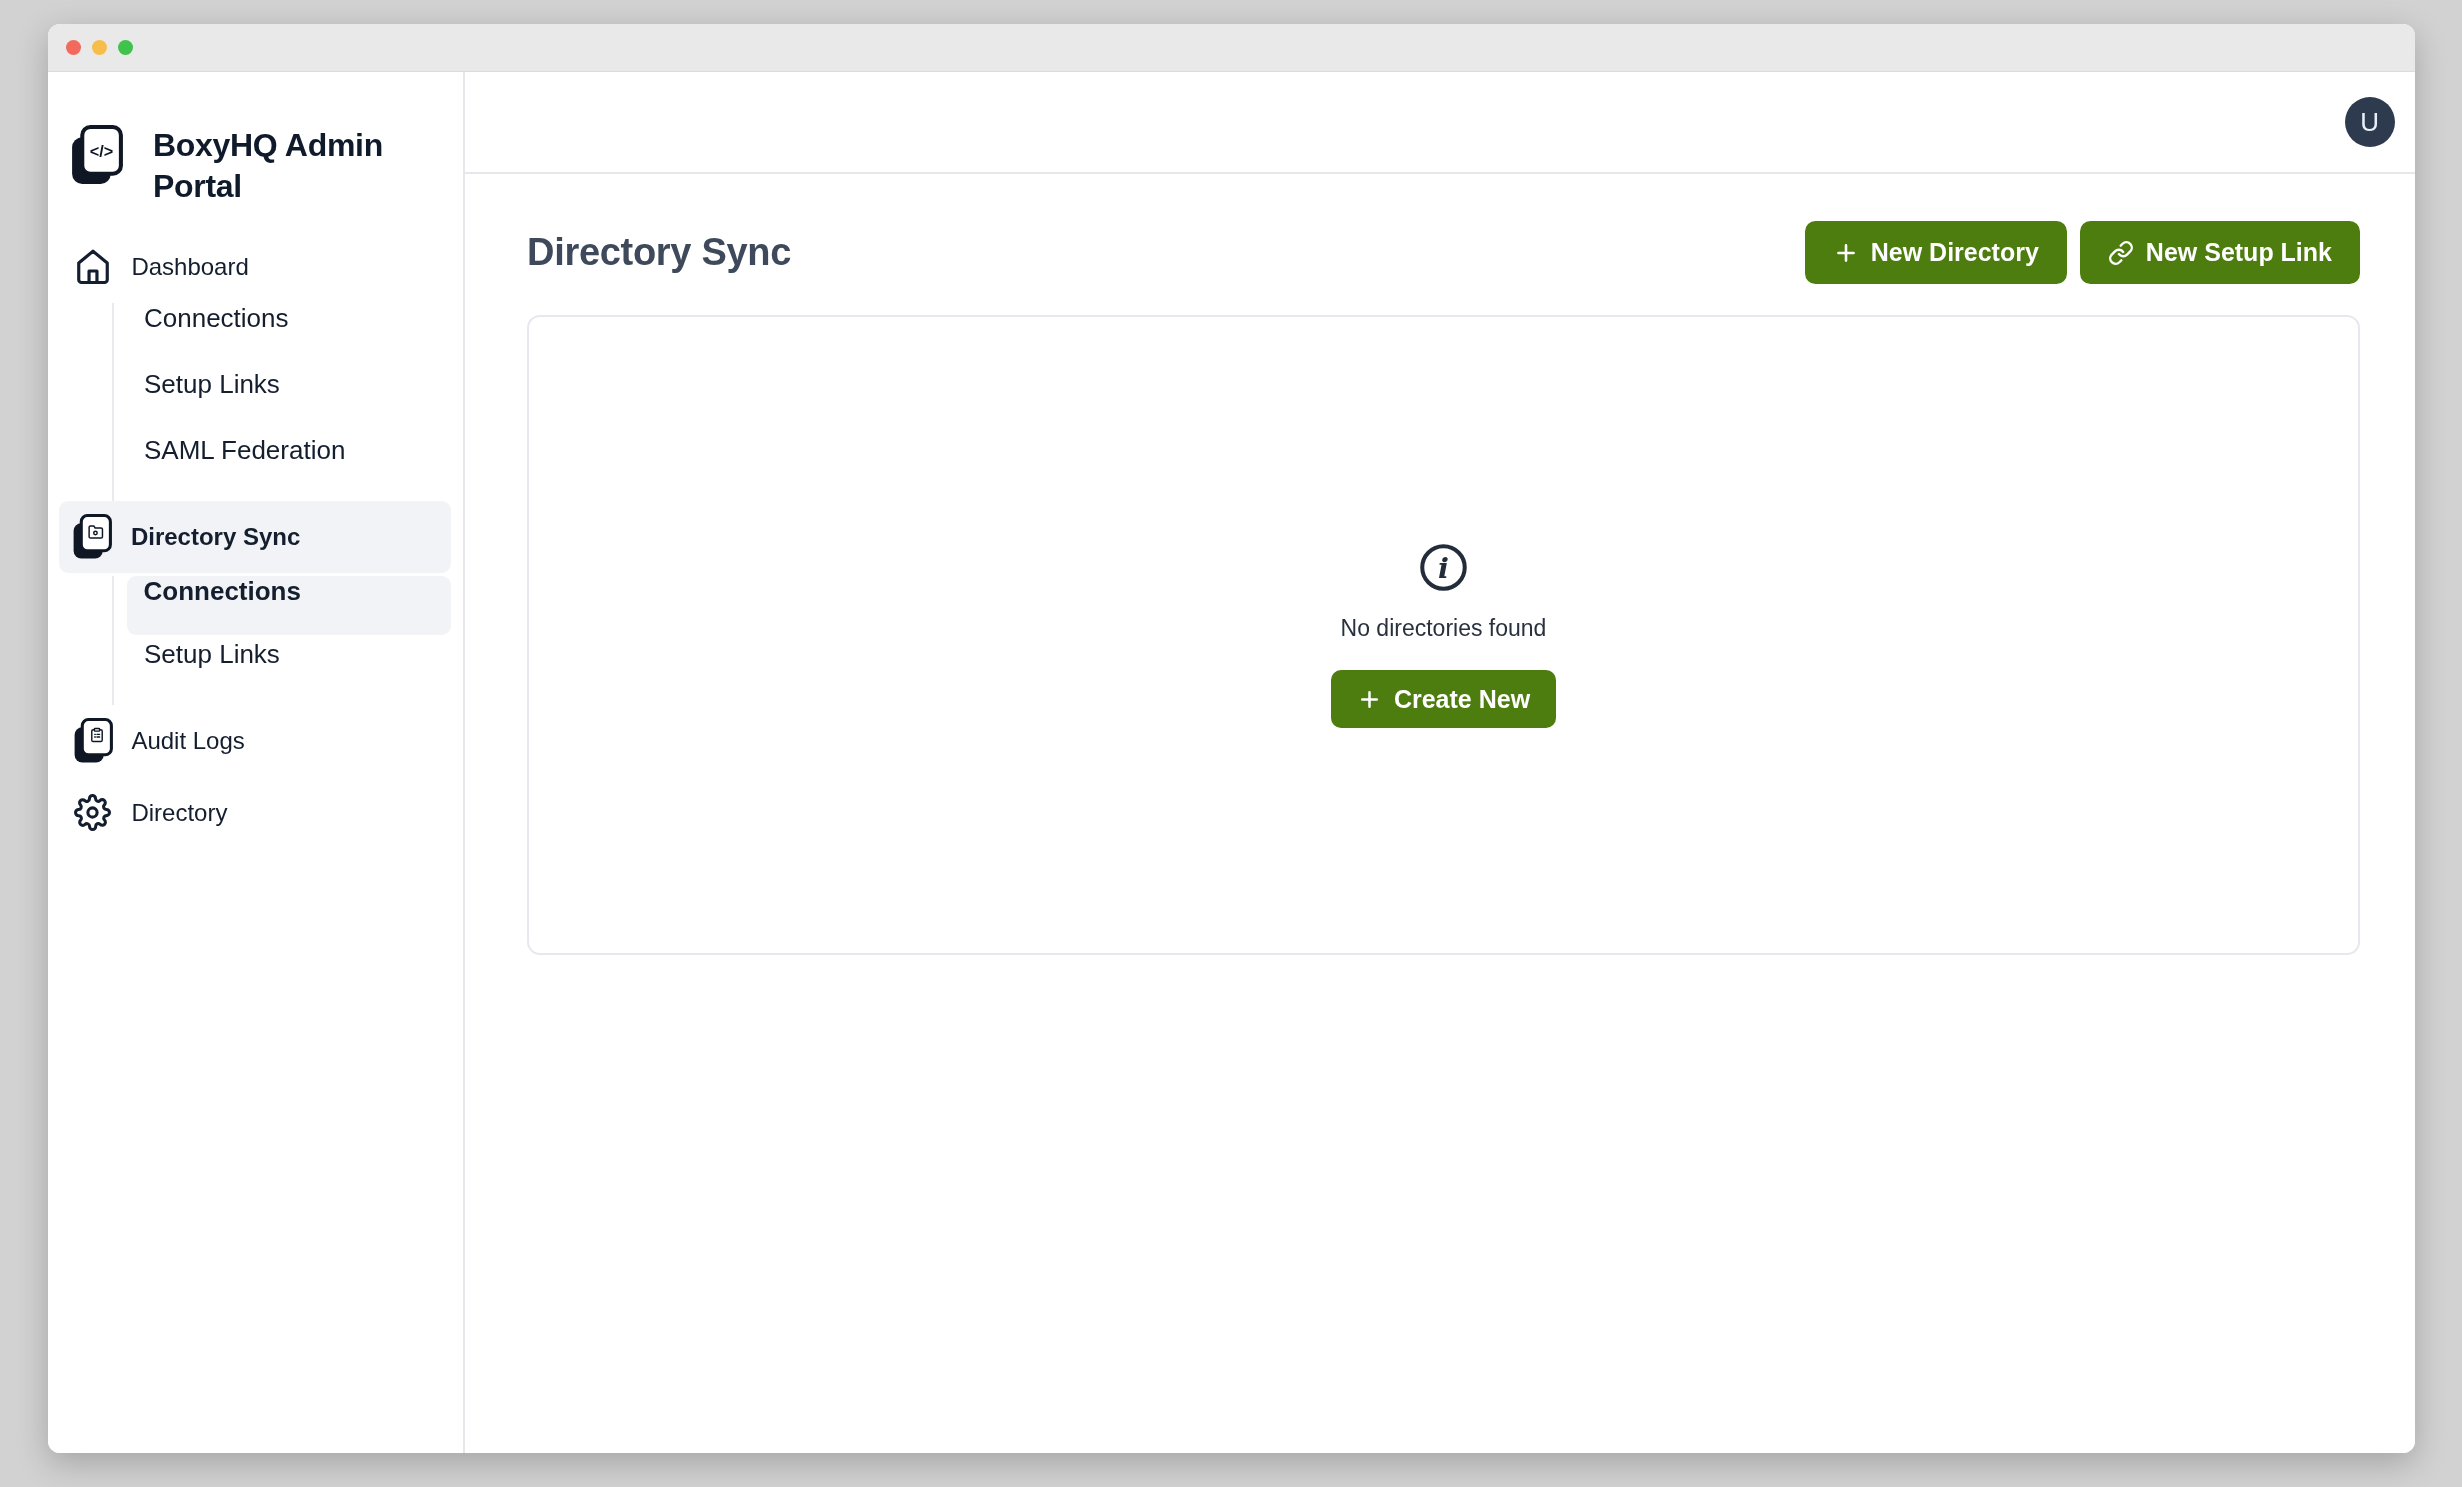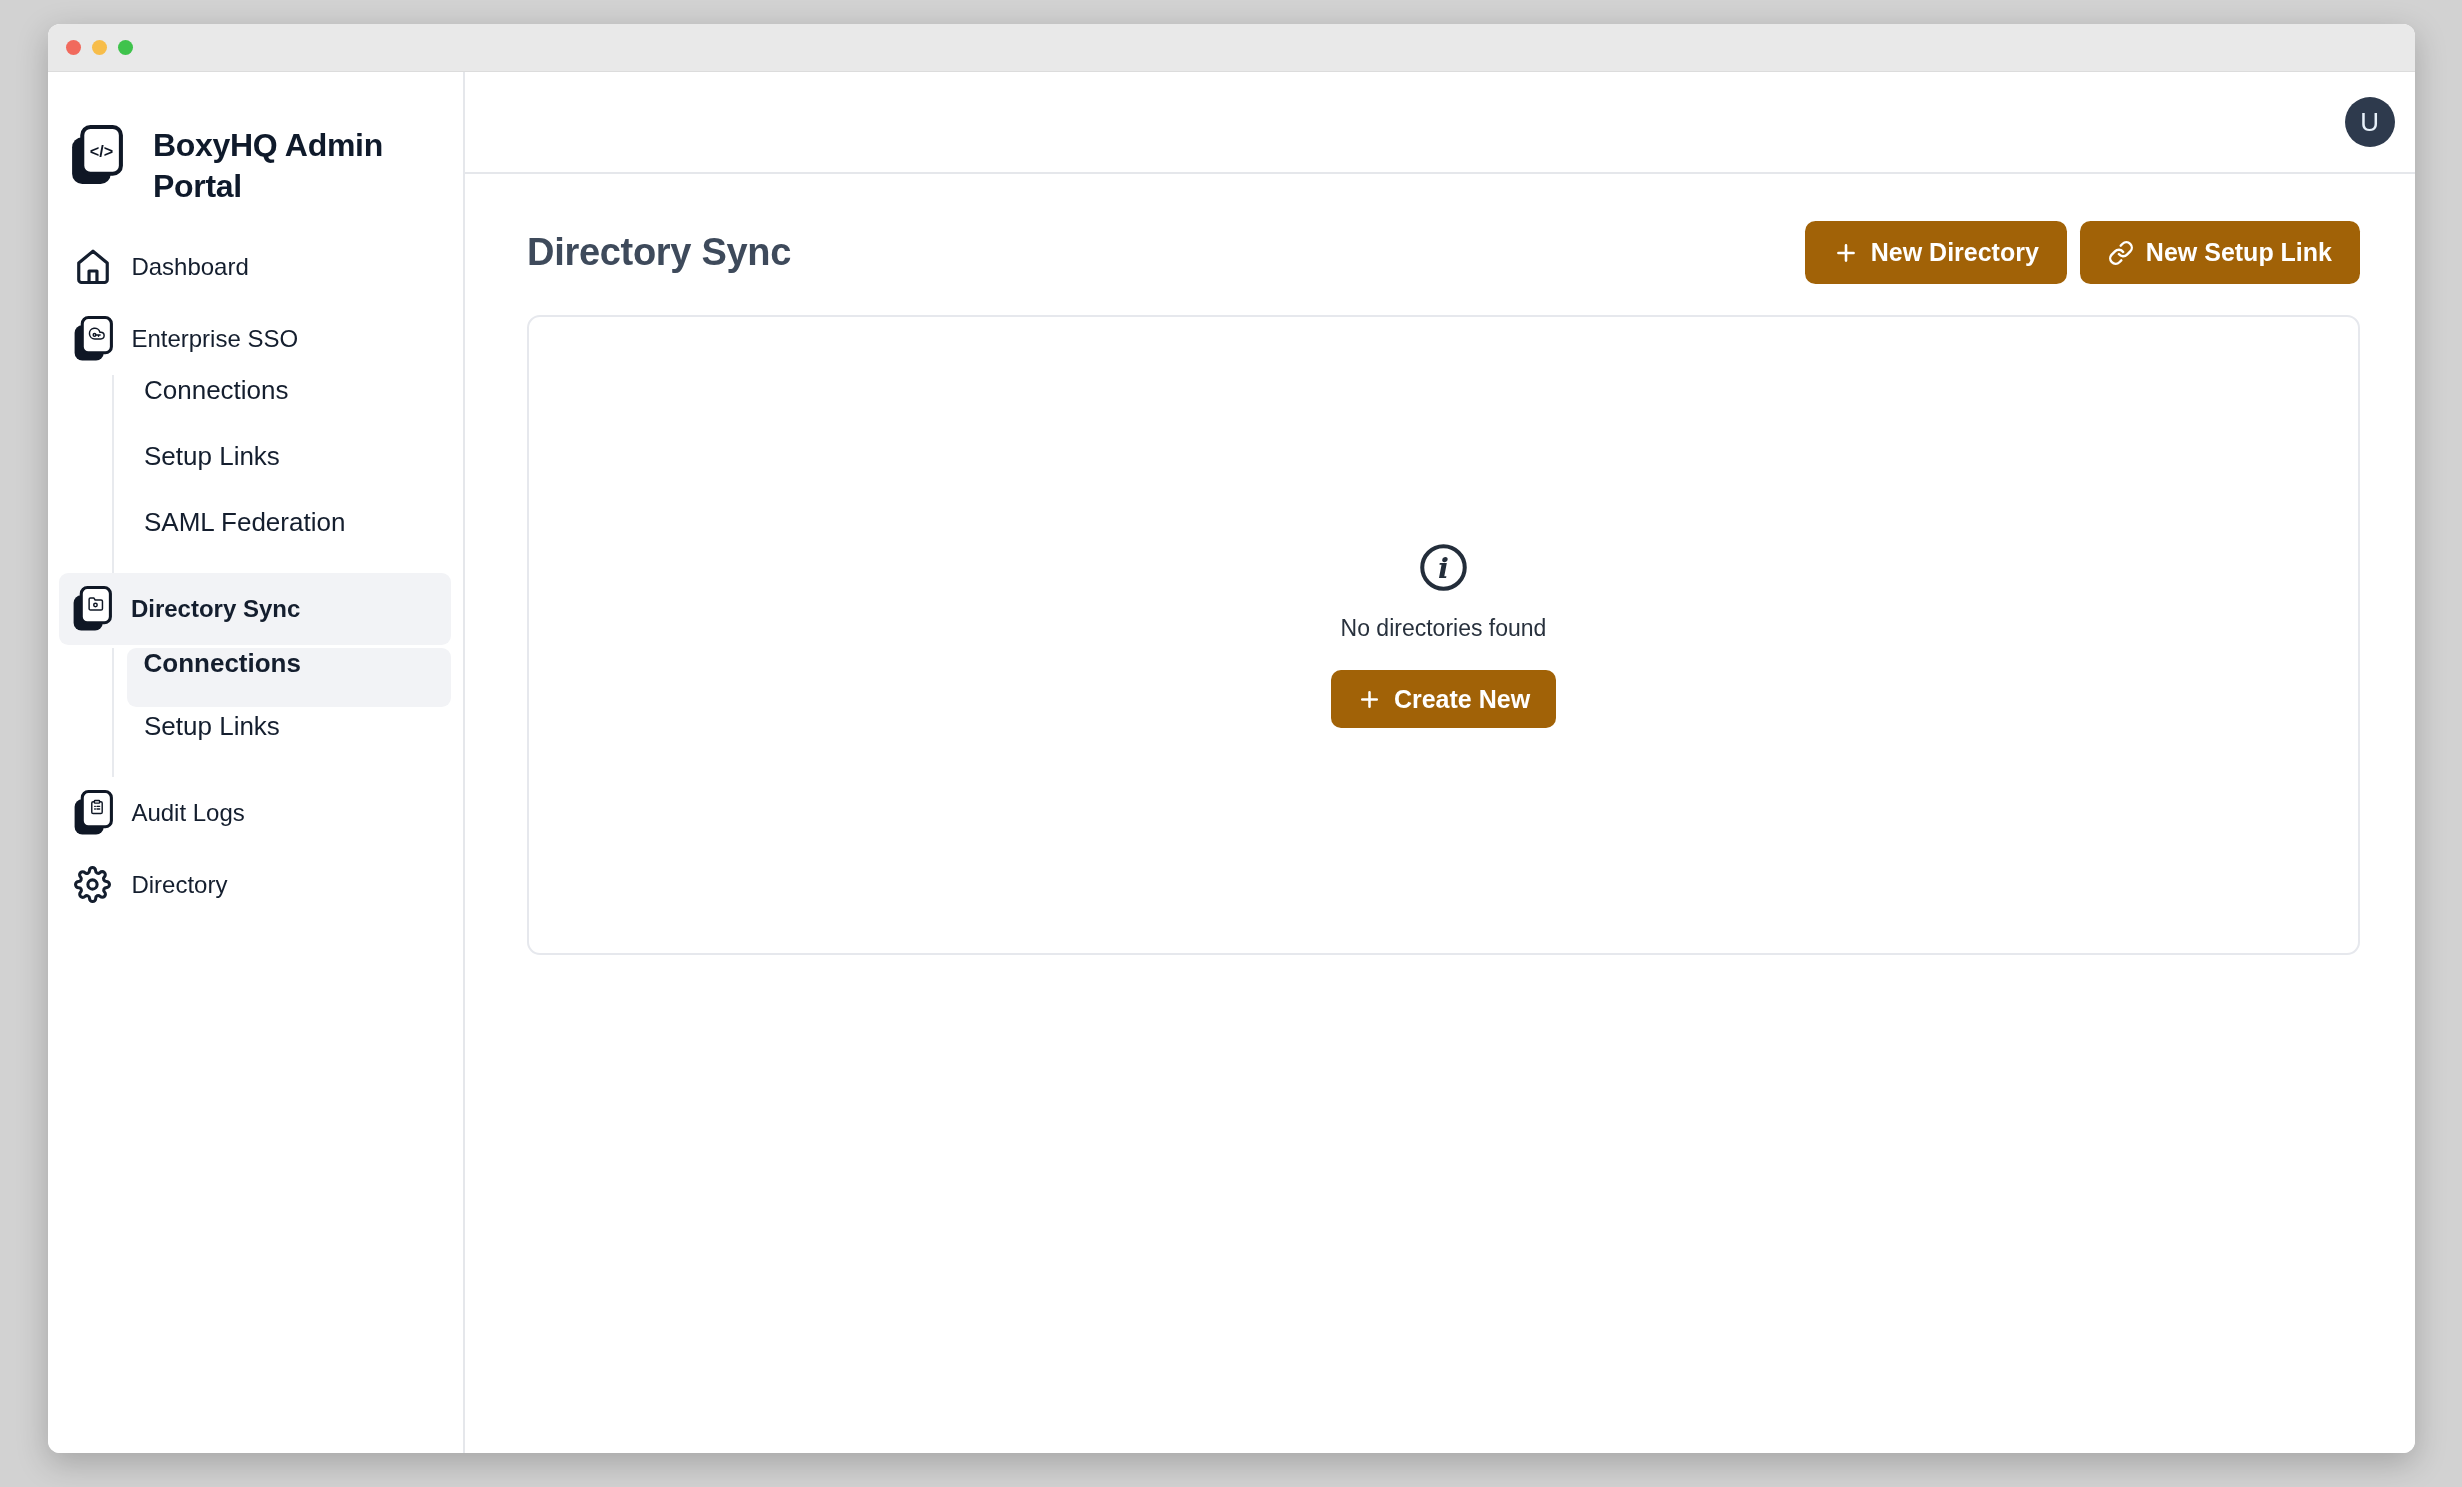--- a/index.html
+++ b/index.html
@@ -80,21 +80,21 @@
   }
   .content { flex:1; padding:47px 55px 0 62px; }
   .page-head {
     display:flex; align-items:center; justify-content:space-between;
     height:63px;
   }
   .page-title { font-size:38px; font-weight:700; color:#3e4a5b; letter-spacing:-0.3px; }
   .actions { display:flex; gap:13px; }
   .btn {
     height:63px; border:none; border-radius:10.5px;
-    background:#a16207; color:#ffffff;
+    background:#4d7c0f; color:#ffffff;
     display:flex; align-items:center; gap:12px;
     padding:0 28px; font-size:25px; font-weight:600;
     font-family:inherit; cursor:pointer; white-space:nowrap;
   }
   .card {
     margin-top:31px; height:640px;
     border:2px solid #e6e8ed; border-radius:13px;
     display:flex; flex-direction:column; align-items:center; justify-content:center;
     background:#fff;
   }
@@ -135,34 +135,20 @@
         <div class="nav-item">
           <span class="icon-box">
             <svg width="38" height="38" viewBox="0 0 24 24" fill="none" stroke="#141e2e" stroke-width="2" stroke-linecap="round" stroke-linejoin="round">
               <path d="M3 9.5l9-7.5 9 7.5V20a1.8 1.8 0 0 1-1.8 1.8H4.8A1.8 1.8 0 0 1 3 20z"></path>
               <path d="M9.5 21.5v-7h5v7"></path>
             </svg>
           </span>
           <span class="nav-label">Dashboard</span>
         </div>
 
-        <div class="nav-item">
-          <span class="icon-box">
-            <svg width="40" height="46" viewBox="0 0 52 60">
-              <rect x="2" y="12" width="38" height="46" rx="10" fill="#0f1725"></rect>
-              <rect x="12" y="2" width="38" height="46" rx="8" fill="#ffffff" stroke="#0f1725" stroke-width="4"></rect>
-              <g transform="translate(20.5,12.5) scale(0.87)" fill="none" stroke="#0f1725" stroke-width="2.2" stroke-linecap="round" stroke-linejoin="round">
-                <path d="M18 10h-1.26A8 8 0 1 0 9 20h9a5 5 0 0 0 0-10z"></path>
-                <circle cx="8.6" cy="14" r="2"></circle>
-                <path d="M10.6 14h6.4M14.6 14v2"></path>
-              </g>
-            </svg>
-          </span>
-          <span class="nav-label">Enterprise SSO</span>
-        </div>
 
         <div class="subgroup">
           <div class="sub-item">
             <span class="nav-label">Connections</span>
           </div>
           <div class="sub-item">
             <span class="nav-label">Setup Links</span>
           </div>
           <div class="sub-item">
             <span class="nav-label">SAML Federation</span>

